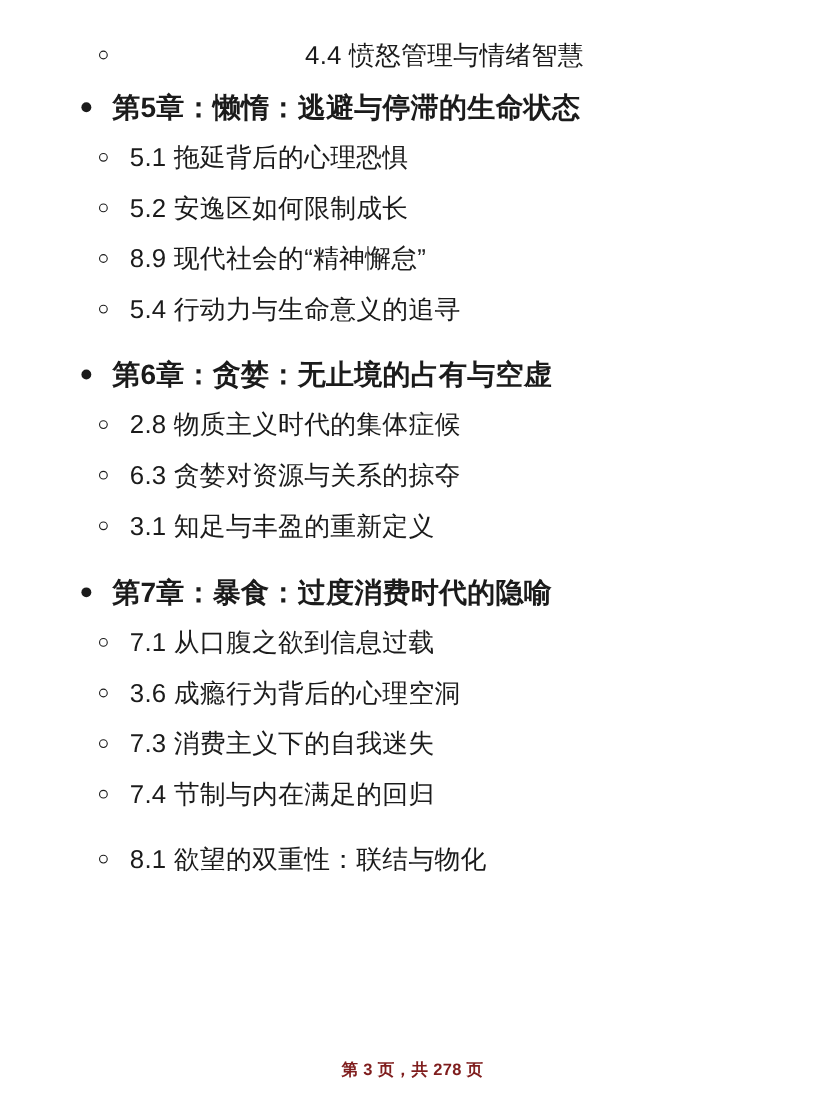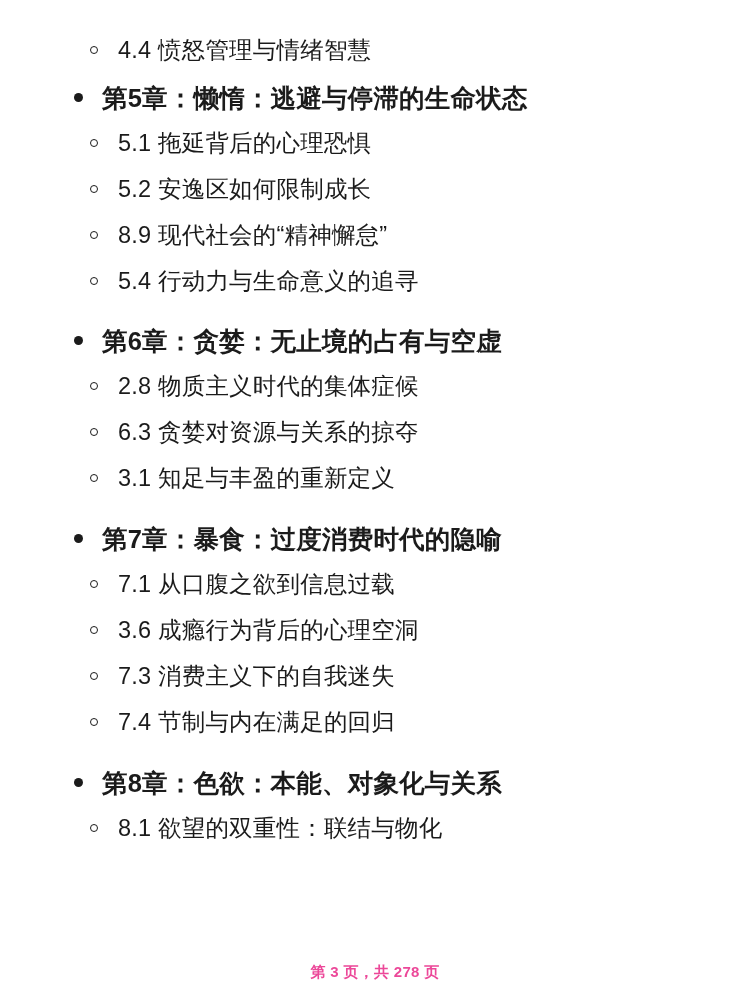--- a/index.html
+++ b/index.html
@@ -65,30 +65,31 @@
     top: 12px;
     width: 8px;
     height: 8px;
     border-radius: 50%;
     border: 1.6px solid #1b1b1b;
     box-sizing: border-box;
     background: transparent;
   }
   .orphan-list {
     margin-top: 0;
+    text-align: center;
   }
   .footer {
     position: absolute;
     left: 0;
     right: 0;
     bottom: 18px;
     text-align: center;
     font-size: 15px;
     font-weight: 700;
-    color: #ec4899;
+    color: #7f1d1d;
     letter-spacing: 0.3px;
   }
   .chapter-text, .section-text {
     display: inline;
   }
 </style>
 </head>
 <body>
 
 <div class="page">
@@ -160,24 +161,20 @@
       <li class="section">
         <span class="bullet-hollow"></span>
         <span class="section-text">7.3 消费主义下的自我迷失</span>
       </li>
       <li class="section">
         <span class="bullet-hollow"></span>
         <span class="section-text">7.4 节制与内在满足的回归</span>
       </li>
     </ul>
 
-    <li class="chapter">
-      <span class="bullet"></span>
-      <span class="chapter-text">第8章：色欲：本能、对象化与关系</span>
-    </li>
     <ul class="sections">
       <li class="section">
         <span class="bullet-hollow"></span>
         <span class="section-text">8.1 欲望的双重性：联结与物化</span>
       </li>
     </ul>
 
   </ul>
 
   <div class="footer">第 3 页，共 278 页</div>

